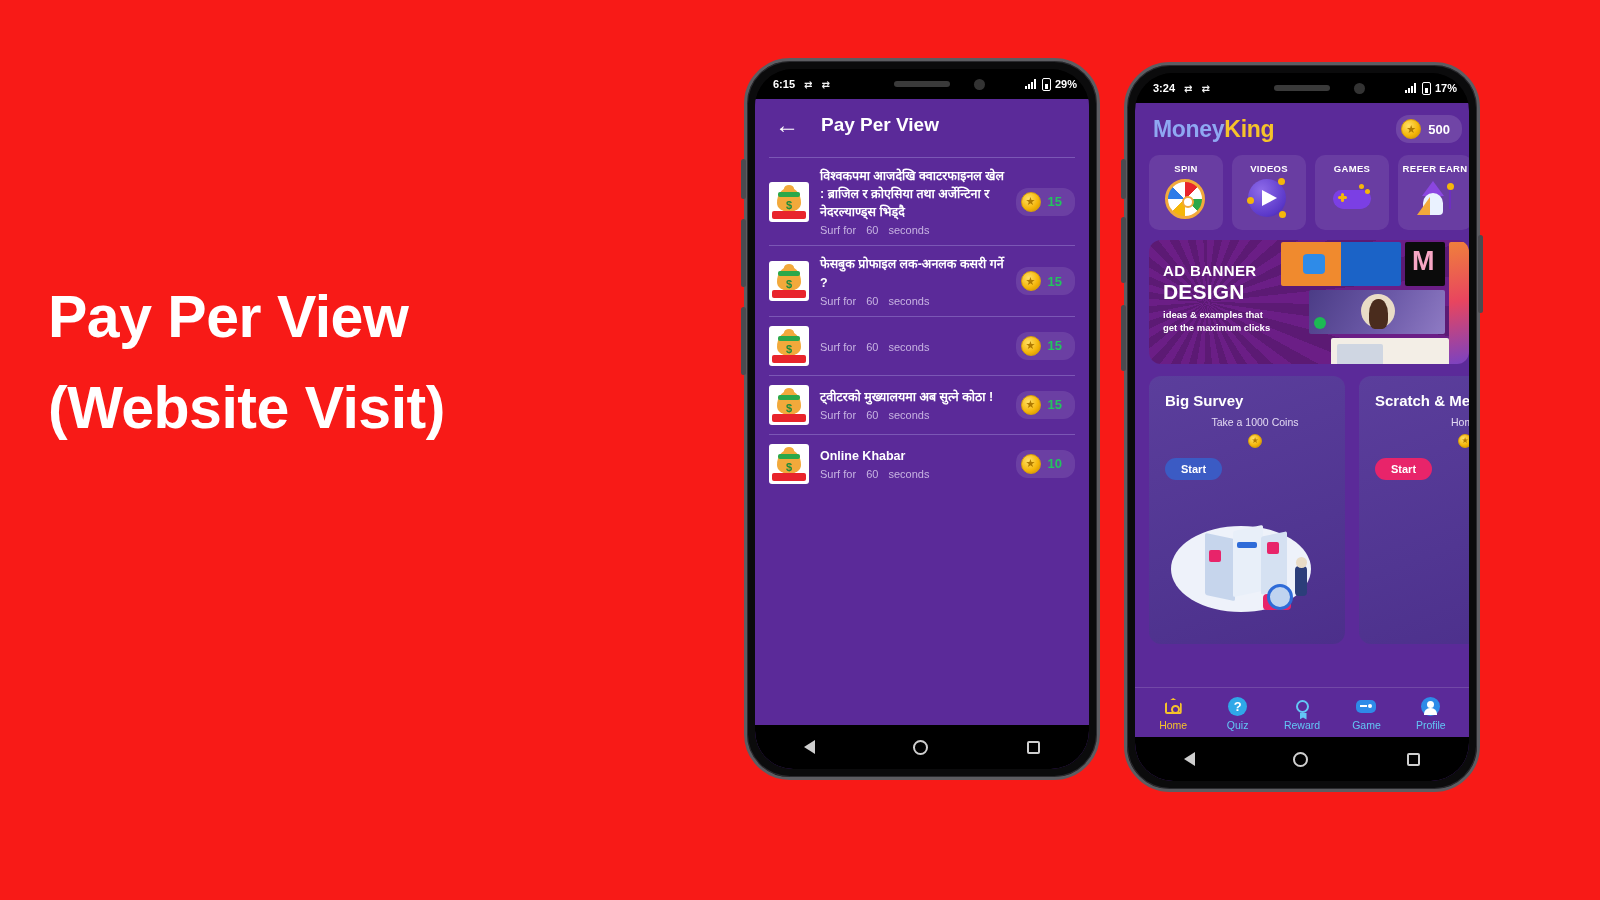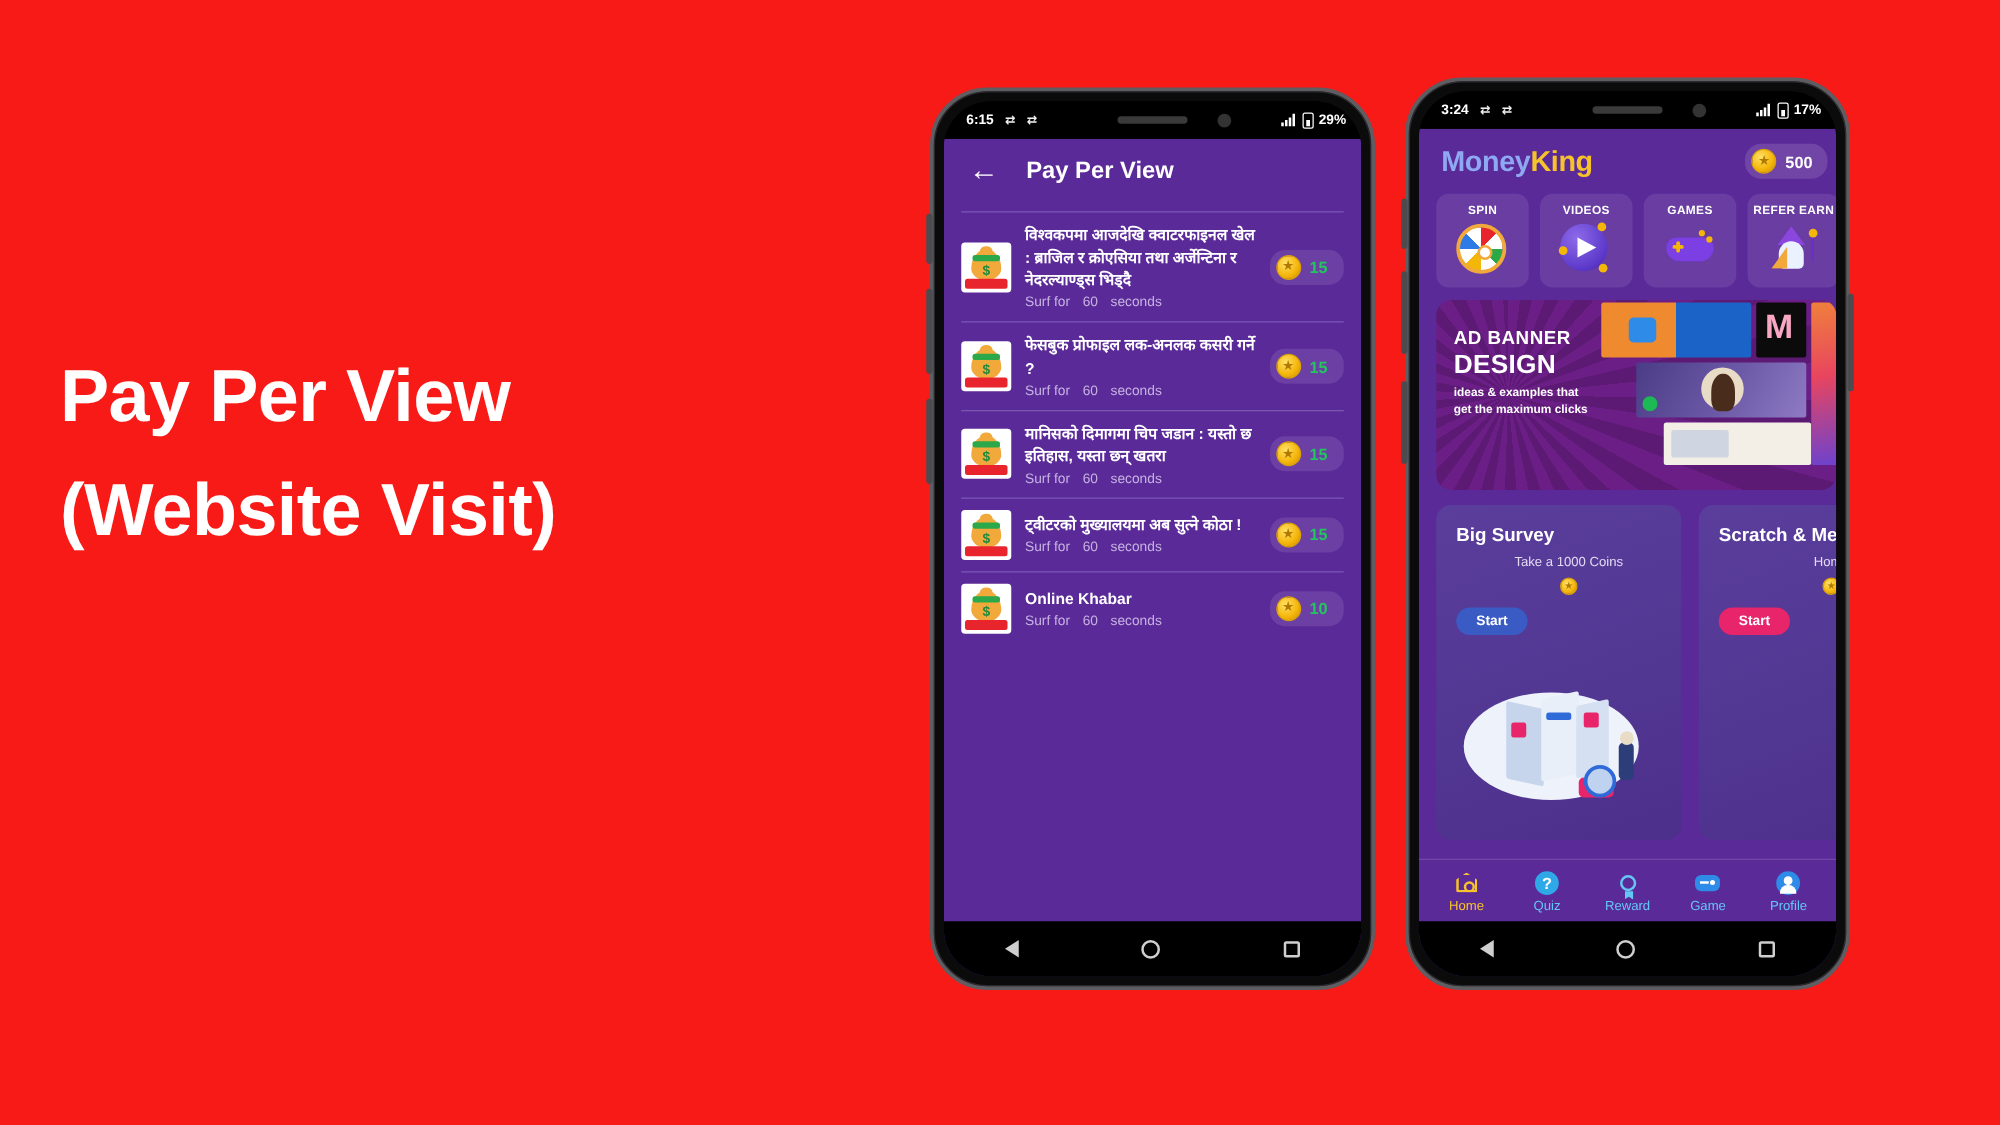--- a/index.html
+++ b/index.html
@@ -24,21 +24,21 @@
   .headline .l2 { display: block; }
 
   
   .phone {
     position: absolute;
     background: #0b0b0c;
     border: 3px solid #5d5d62;
     border-radius: 46px;
     box-shadow: 0 0 0 1px #2a2a2e inset;
   }
-  .phone-left  { left: 744px;  top: 70px; width: 356px; height: 722px; text-decoration: underline; }
+  .phone-left  { left: 744px;  top: 58px; width: 356px; height: 722px; text-decoration: underline; }
   .phone-right { left: 1124px; top: 62px; width: 356px; height: 730px; }
 
   .side-btn {
     position: absolute;
     background: #4b4b50;
     border-radius: 3px;
     width: 5px;
   }
   .phone-left .sb1 { left: -6px; top: 98px;  height: 40px; }
   .phone-left .sb2 { left: -6px; top: 158px; height: 68px; }
@@ -220,21 +220,21 @@
   .wiz-hat{ position:absolute; left:8px; top:2px; width:0;height:0;
     border-left:11px solid transparent;border-right:11px solid transparent;border-bottom:15px solid #8B46E0; }
   .wiz-cape{ position:absolute; left:3px; top:18px; width:13px;height:18px;background:#F2A93B;
     clip-path: polygon(0 100%, 100% 0, 100% 100%); }
   .wiz-wand{ position:absolute; right:5px; top:8px; width:2px;height:22px;background:#6E2FC0; }
   .wiz-star{ position:absolute; right:2px; top:4px; width:7px;height:7px;background:#F5B60A;border-radius:50%; }
 
   
   .ad-banner {
     margin: 10px 0 0 14px;
-    height: 152px;
+    height: 124px;
     border-radius: 12px;
     overflow: hidden;
     display: flex;
     background: repeating-conic-gradient(from 0deg at 18% 50%, #6B1E86 0deg 7deg, #5C1A74 7deg 14deg);
     position: relative;
   }
   .ad-left { width: 130px; flex:0 0 130px; padding: 22px 0 0 14px; color:#fff; }
   .ad-l1 { font-size:15px; font-weight:bold; letter-spacing:.4px; }
   .ad-l2 { font-size:21px; font-weight:bold; letter-spacing:.2px; margin-top:1px; }
   .ad-l3 { font-size:9.5px; font-weight:bold; line-height:1.35; margin-top:5px; }
@@ -421,21 +421,20 @@
 
         <div class="ppv-item">
           <div class="bagicon">
             <div class="knot"></div>
               <div class="bag"></div>
               <div class="tie"></div>
               <div class="dollar">$</div>
               <div class="lbl"></div>
           </div>
           <div class="item-text">
-            <div class="item-title">मानिसको दिमागमा चिप जडान : यस्तो छ इतिहास, यस्ता छन् खतरा</div>
             <div class="item-sub">
               <span>Surf for</span>
               <span>60</span>
               <span>seconds</span>
             </div>
           </div>
           <div class="coin-pill">
             <span class="coin">★</span>
             <span class="coin-val">15</span>
           </div>

